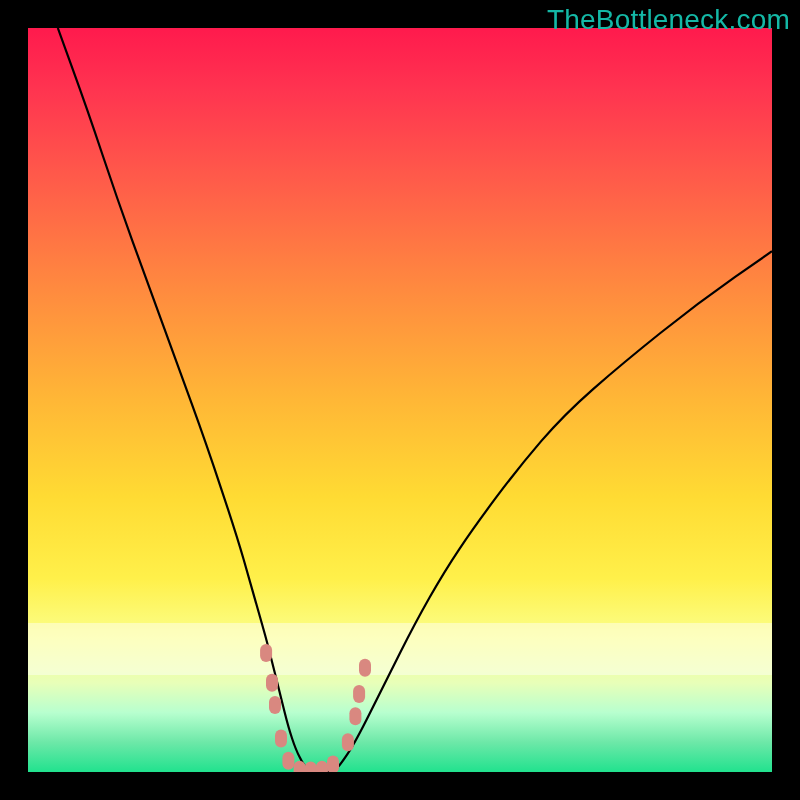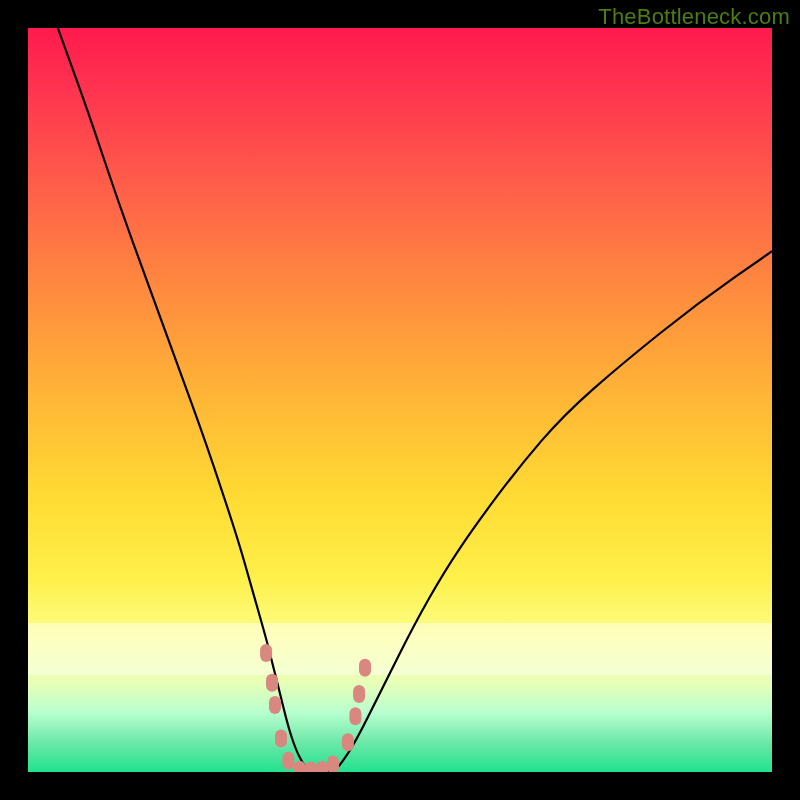--- a/index.html
+++ b/index.html
@@ -15,21 +15,21 @@
       #ffdb33 63%,
       #fff04a 74%,
       #fbff8a 82%,
       #e8ffb8 88%,
       #b8ffcf 92%,
       #6de8a8 96%,
       #21e28e 100%);
   }
   .whiteband{position:absolute;left:0;width:744px;background:rgba(255,255,255,.45)}
   .curve{position:absolute;left:0;top:0;width:744px;height:744px}
-  .watermark{position:absolute;top:4px;right:10px;color:#4d7c0f;font-size:22px;letter-spacing:.2px}
+  .watermark{position:absolute;top:4px;right:10px;color:#14b8a6;font-size:28px;letter-spacing:.2px}
 </style>
 </head>
 <body>
 
 <div class="frame">
   <div class="plot">
     <div class="grad"></div>
     <div class="whiteband" id="whiteband" style="top: 595.2px; height: 52.08px;"></div>
     <svg class="curve" viewBox="0 0 744 744" preserveAspectRatio="none">
       <path id="curvePath" fill="none" stroke="#000000" stroke-width="2.2" d="M 29.8 0.0 Q 29.8 0.0 44.6 40.9 Q 59.5 81.8 74.4 126.5 Q 89.3 171.1 104.1 212.1 Q 119.0 253.0 133.9 293.9 Q 148.8 334.8 163.7 375.7 Q 178.6 416.6 193.4 461.3 Q 208.3 505.9 215.8 532.0 Q 223.2 558.0 230.6 584.0 Q 238.1 610.1 241.8 624.9 Q 245.5 639.8 249.3 654.7 Q 253.0 669.6 256.7 684.5 Q 260.4 699.4 264.1 710.5 Q 267.8 721.7 271.6 729.1 Q 275.3 736.6 279.0 740.3 Q 282.7 744.0 286.5 744.0 Q 290.2 744.0 293.9 744.0 Q 297.6 744.0 301.3 744.0 Q 305.0 744.0 308.8 740.3 Q 312.5 736.6 319.9 725.4 Q 327.4 714.2 342.2 684.5 Q 357.1 654.7 372.0 625.0 Q 386.9 595.2 401.7 569.2 Q 416.6 543.1 431.5 520.8 Q 446.4 498.5 468.7 468.7 Q 491.0 439.0 513.4 412.9 Q 535.7 386.9 565.4 360.8 Q 595.2 334.8 632.4 305.0 Q 669.6 275.3 706.8 249.2 L 744.0 223.2"></path>

